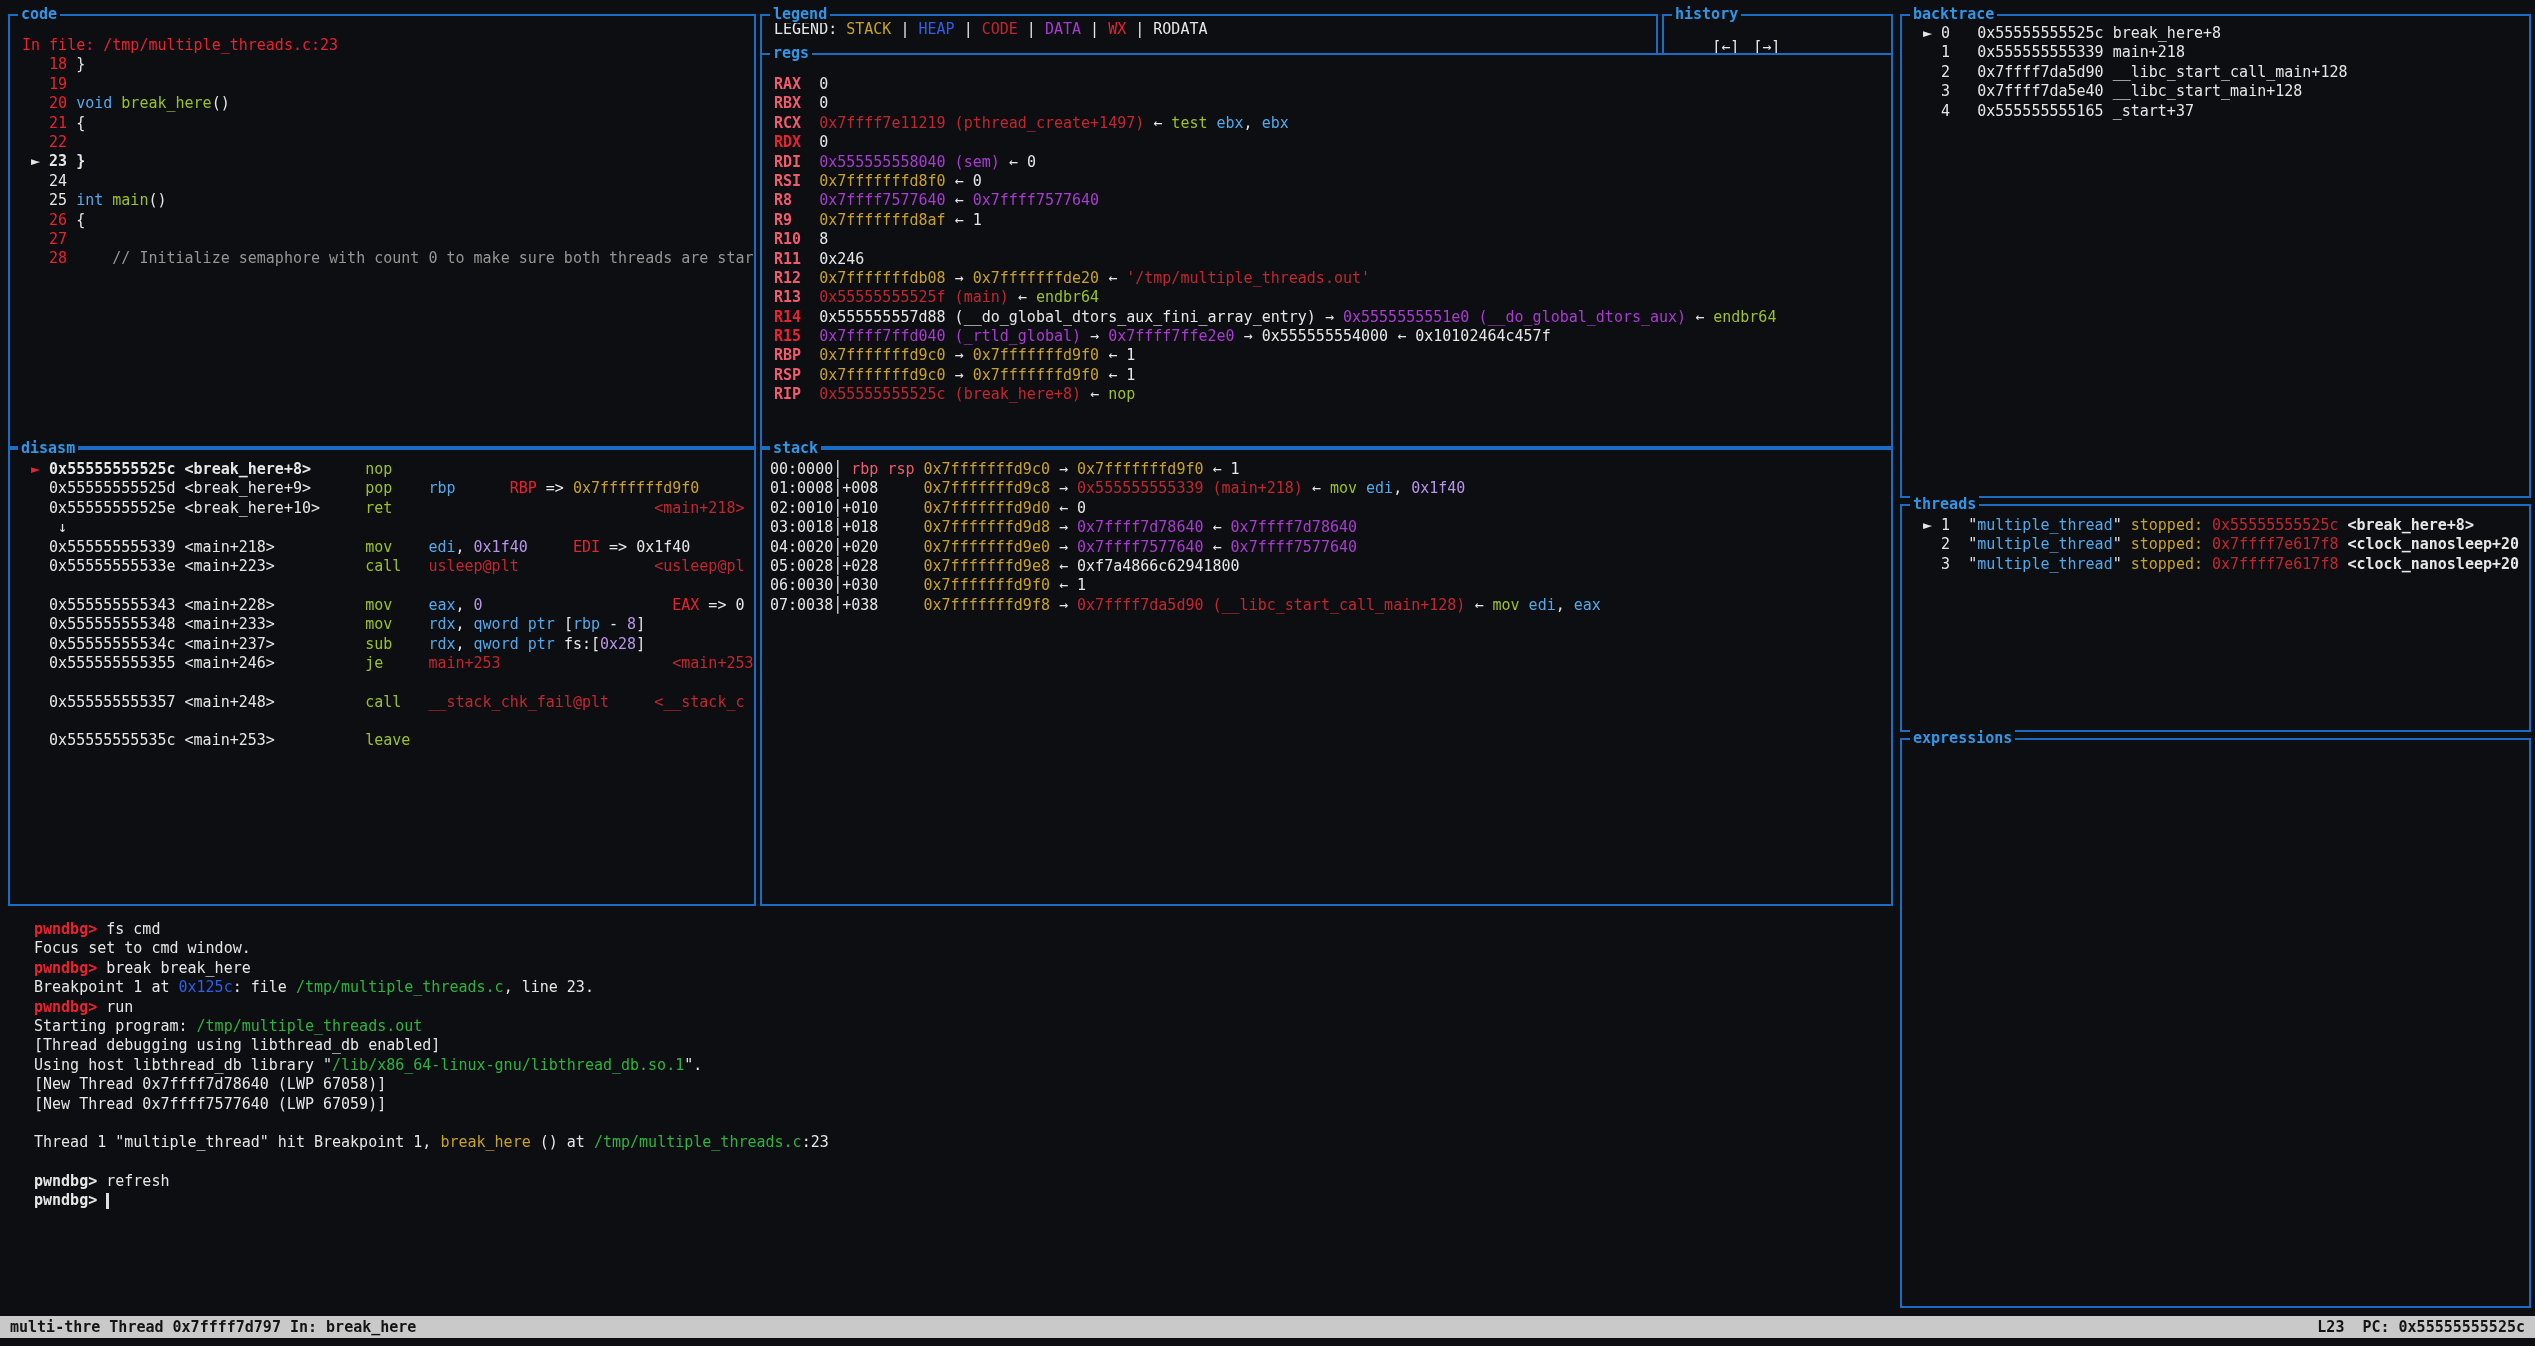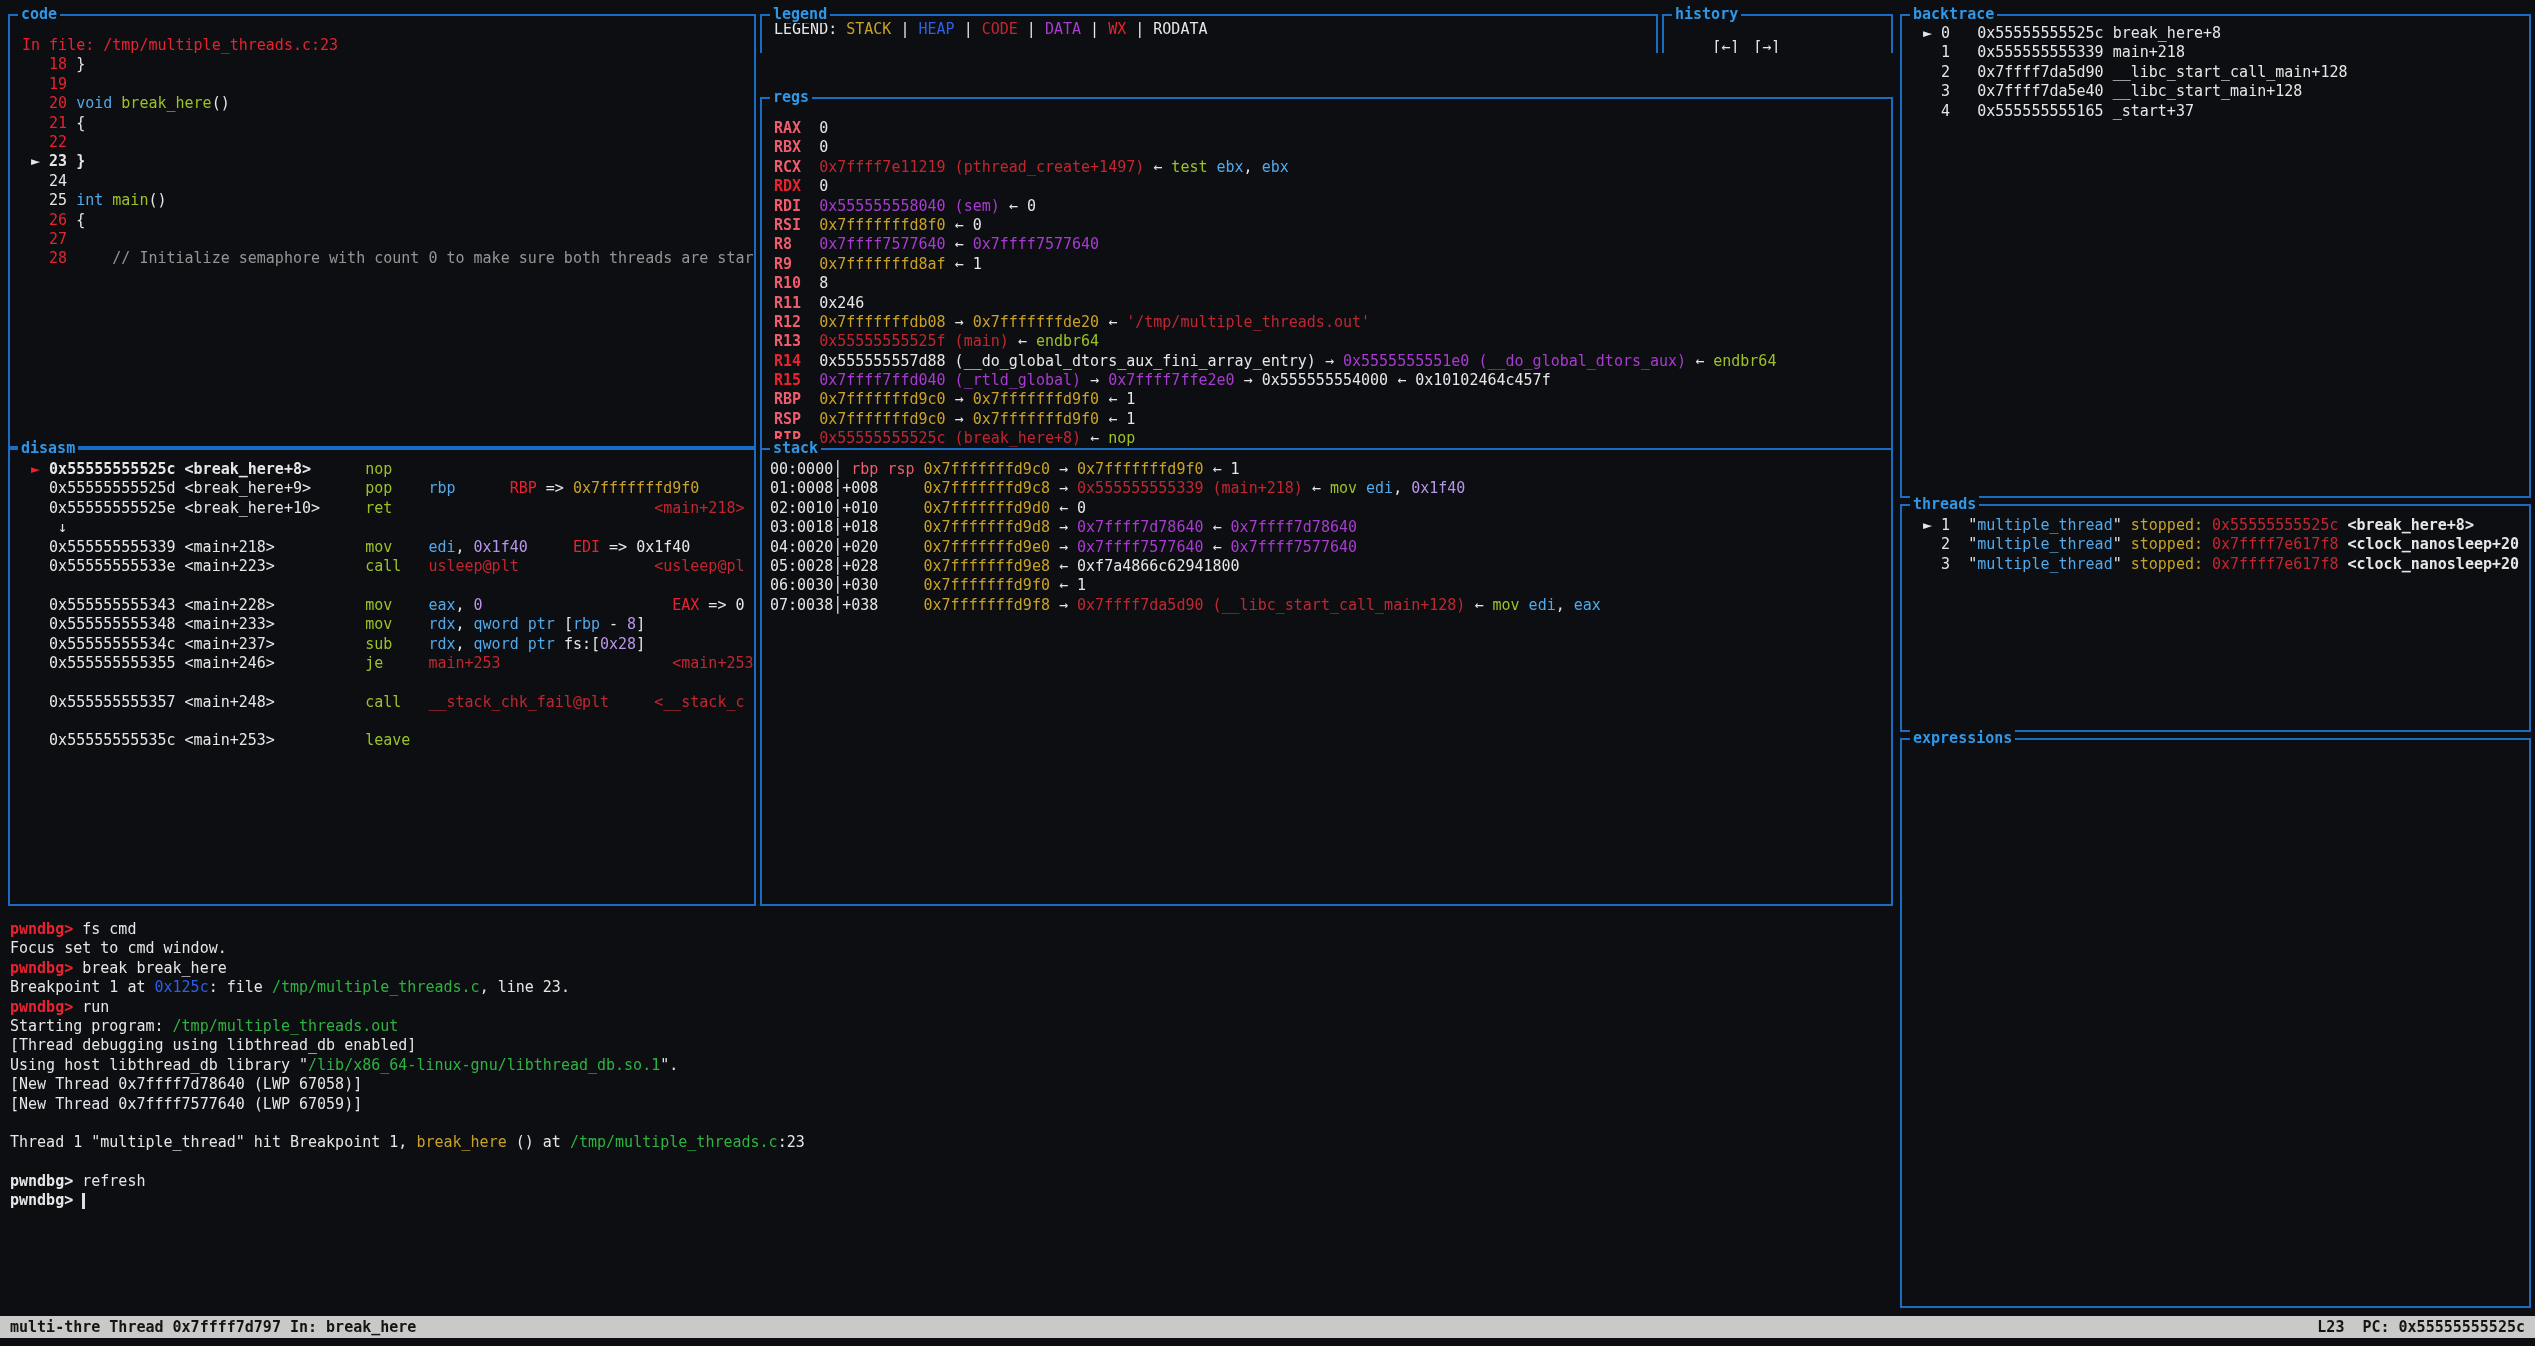--- a/index.html
+++ b/index.html
@@ -20,21 +20,21 @@
   .dr{color:#c22730}
   .go{color:#c9a227}
   .pu{color:#a93bd0}
   .lpu{color:#b795e8}
   .gr{color:#9cc226}
   .pgr{color:#2fb340}
   .bl{color:#53a9ea}
   .hbl{color:#2e5fe6}
   .cursor{display:inline-block;width:3px;height:16px;background:#dfdfdf;vertical-align:middle;}
   #terminal{position:absolute;left:0;top:906px;width:1896px;height:408px;overflow:hidden;}
-  #terminal .inner{padding:14px 0 0 10px;}
+  #terminal .inner{padding:14px 0 0 10px;margin-left:24px;}
   #statusbar{position:absolute;left:0;top:1316px;width:2535px;height:22px;background:#c9c9c9;
     color:#141414;font-weight:bold;display:flex;justify-content:space-between;align-items:center;
     padding:0 10px;box-sizing:border-box;white-space:pre;}
   #statusbar .right span{margin-left:18px;}
   .histbtn{color:#e6e6e6;margin-right:14px;}
 </style>
 </head>
 <body>
 
 <div class="pane" style="left:8px;top:14px;width:748px;height:434px;">
@@ -83,21 +83,21 @@
     </div>
 </div>
 
 <div class="pane noborder-bottom" style="left:1662px;top:14px;width:231px;height:39px;">
   <span class="pane-title">history</span>
   <div class="pane-content" style="padding-top:4px;white-space:pre;">
     <span class="histbtn">[←]</span><span class="histbtn">[→]</span>
   </div>
 </div>
 
-<div class="pane" style="left:760px;top:53px;width:1133px;height:395px;margin-top:44px;">
+<div class="pane" style="left:760px;top:53px;width:1133px;height:395px;">
   <span class="pane-title">regs</span>
   <div class="pane-content">
       <div class="ln"><span class="pk b">RAX</span><span class="w">  </span><span class="w">0</span></div>
       <div class="ln"><span class="pk b">RBX</span><span class="w">  </span><span class="w">0</span></div>
       <div class="ln"><span class="pk b">RCX</span><span class="w">  </span><span class="dr">0x7ffff7e11219 (pthread_create+1497)</span><span class="w"> ← </span><span class="gr">test</span><span class="w"> </span><span class="bl">ebx</span><span class="w">, </span><span class="bl">ebx</span></div>
       <div class="ln"><span class="rd b">RDX</span><span class="w">  </span><span class="w">0</span></div>
       <div class="ln"><span class="pk b">RDI</span><span class="w">  </span><span class="pu">0x555555558040 (sem)</span><span class="w"> ← </span><span class="w">0</span></div>
       <div class="ln"><span class="pk b">RSI</span><span class="w">  </span><span class="go">0x7fffffffd8f0</span><span class="w"> ← </span><span class="w">0</span></div>
       <div class="ln"><span class="pk b">R8</span><span class="w">   </span><span class="pu">0x7ffff7577640</span><span class="w"> ← </span><span class="pu">0x7ffff7577640</span></div>
       <div class="ln"><span class="pk b">R9</span><span class="w">   </span><span class="go">0x7fffffffd8af</span><span class="w"> ← </span><span class="w">1</span></div>

